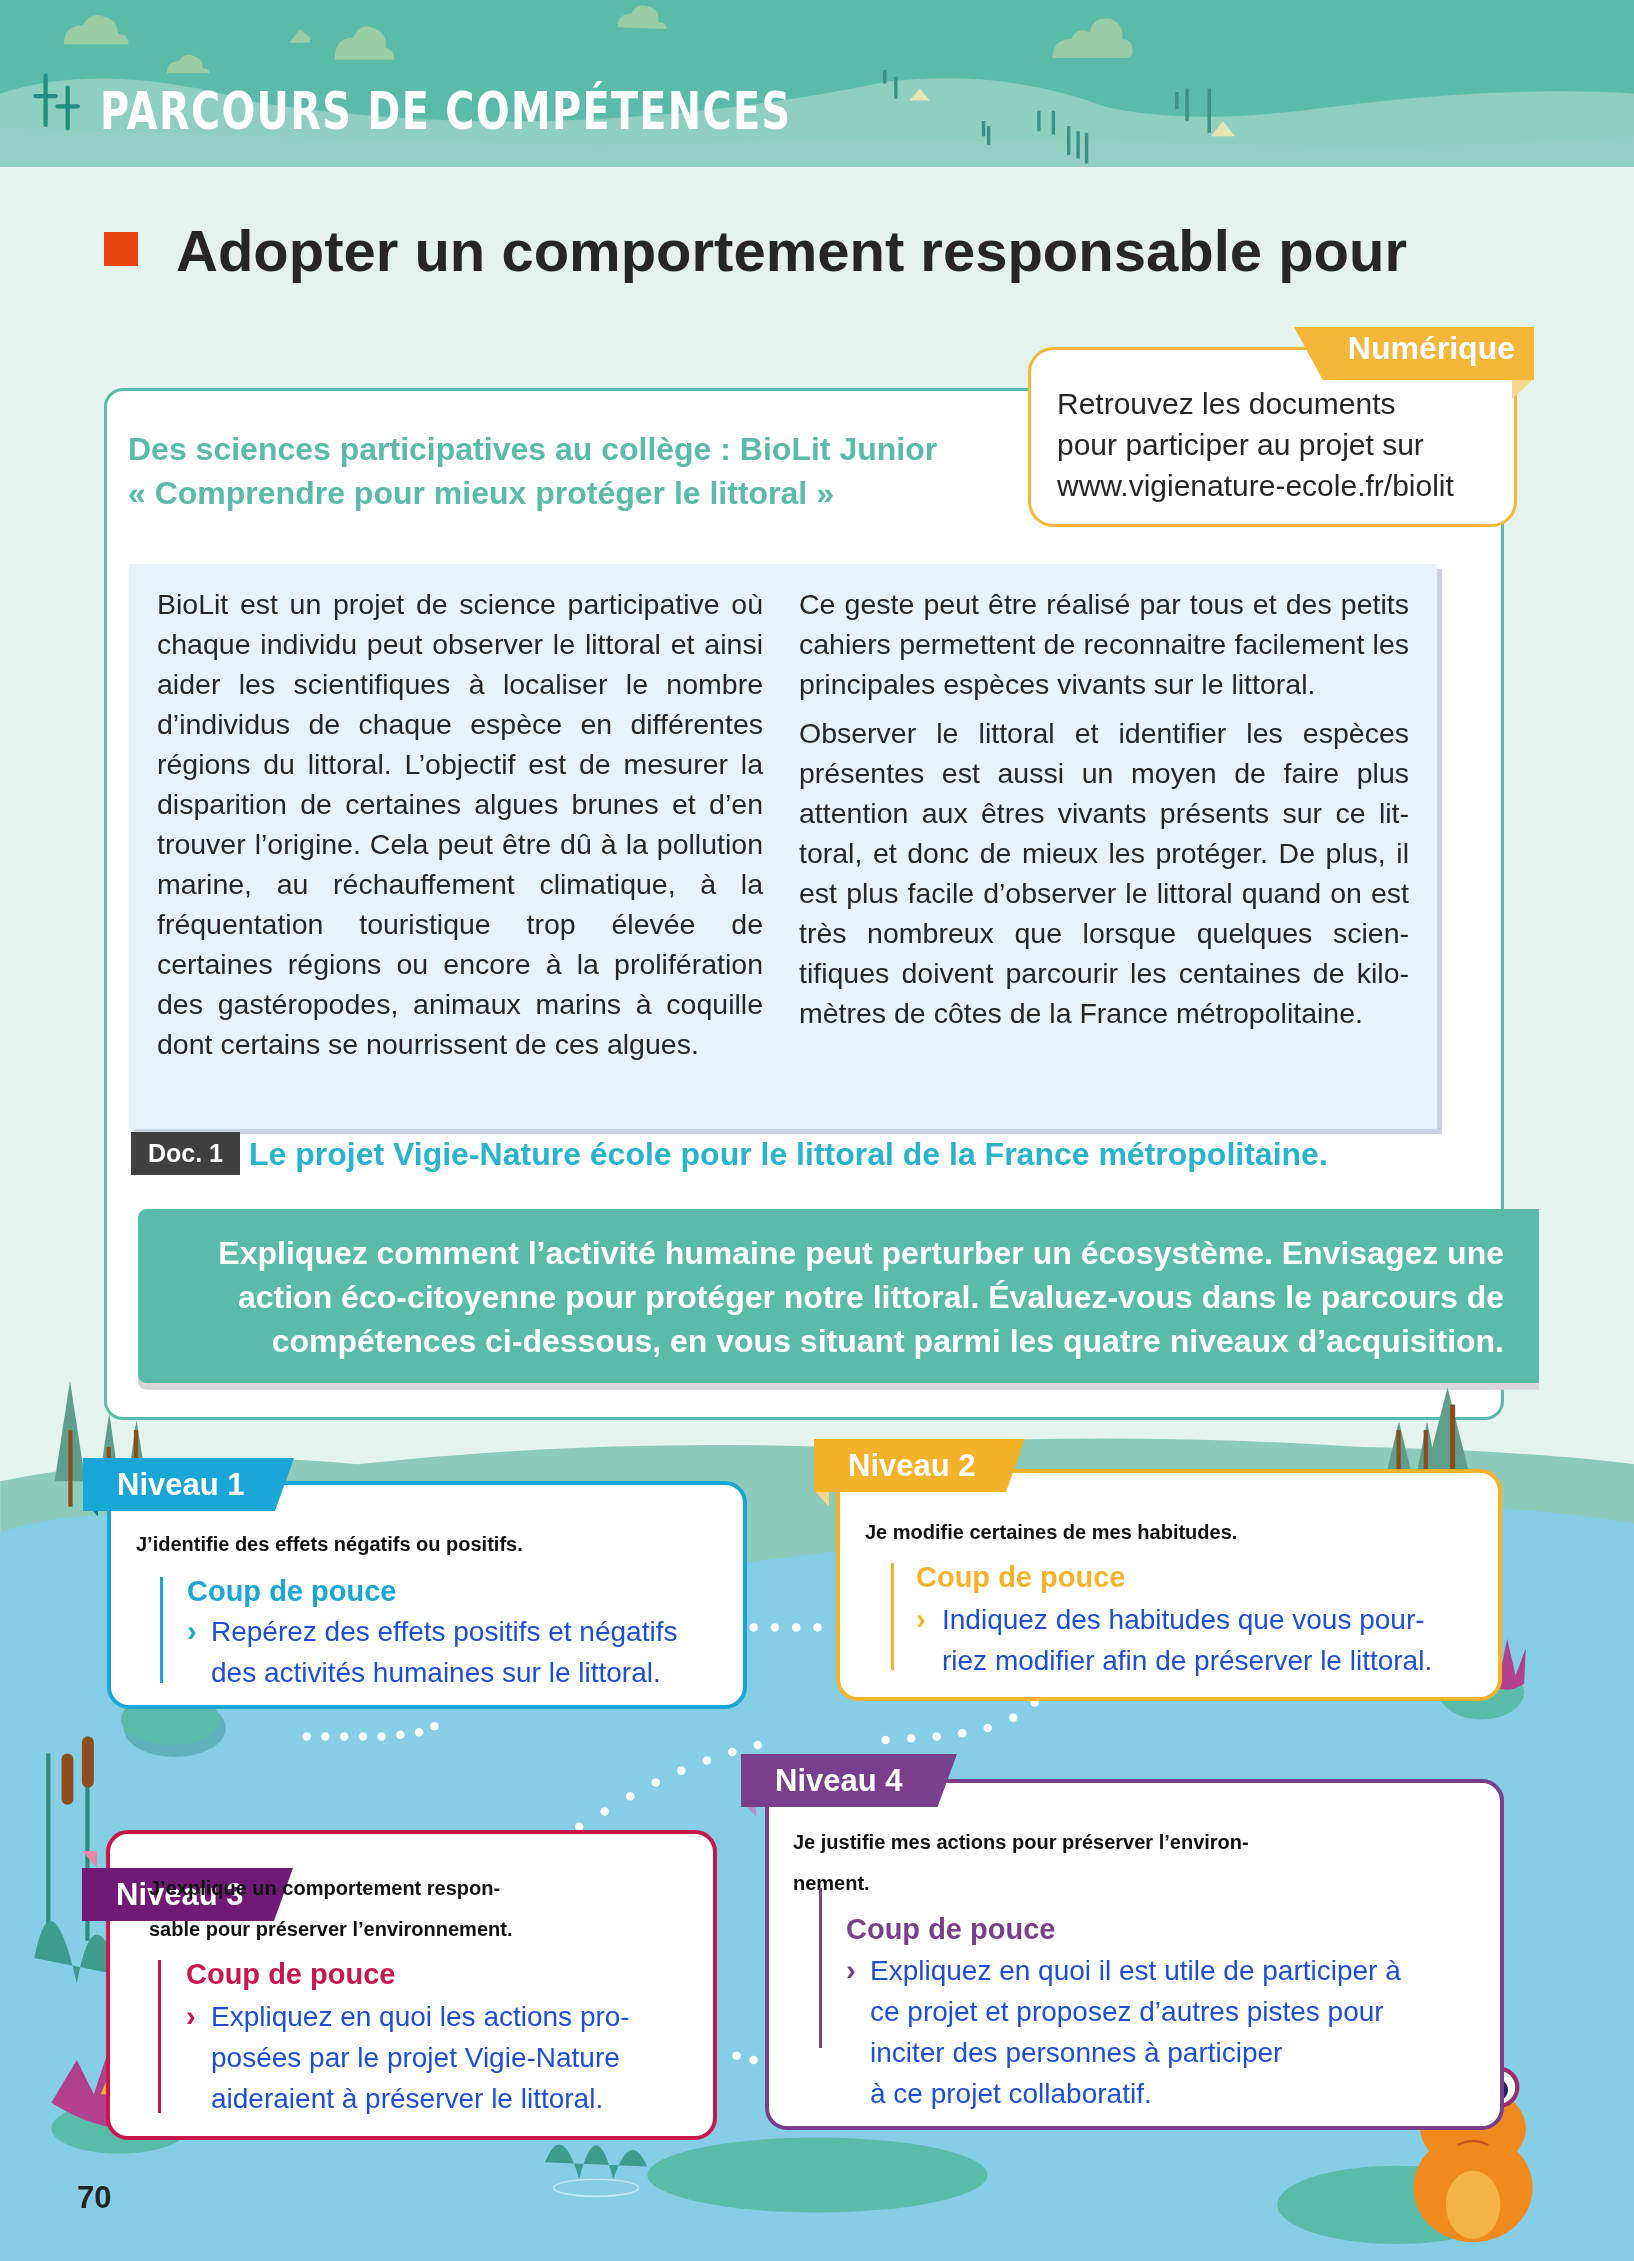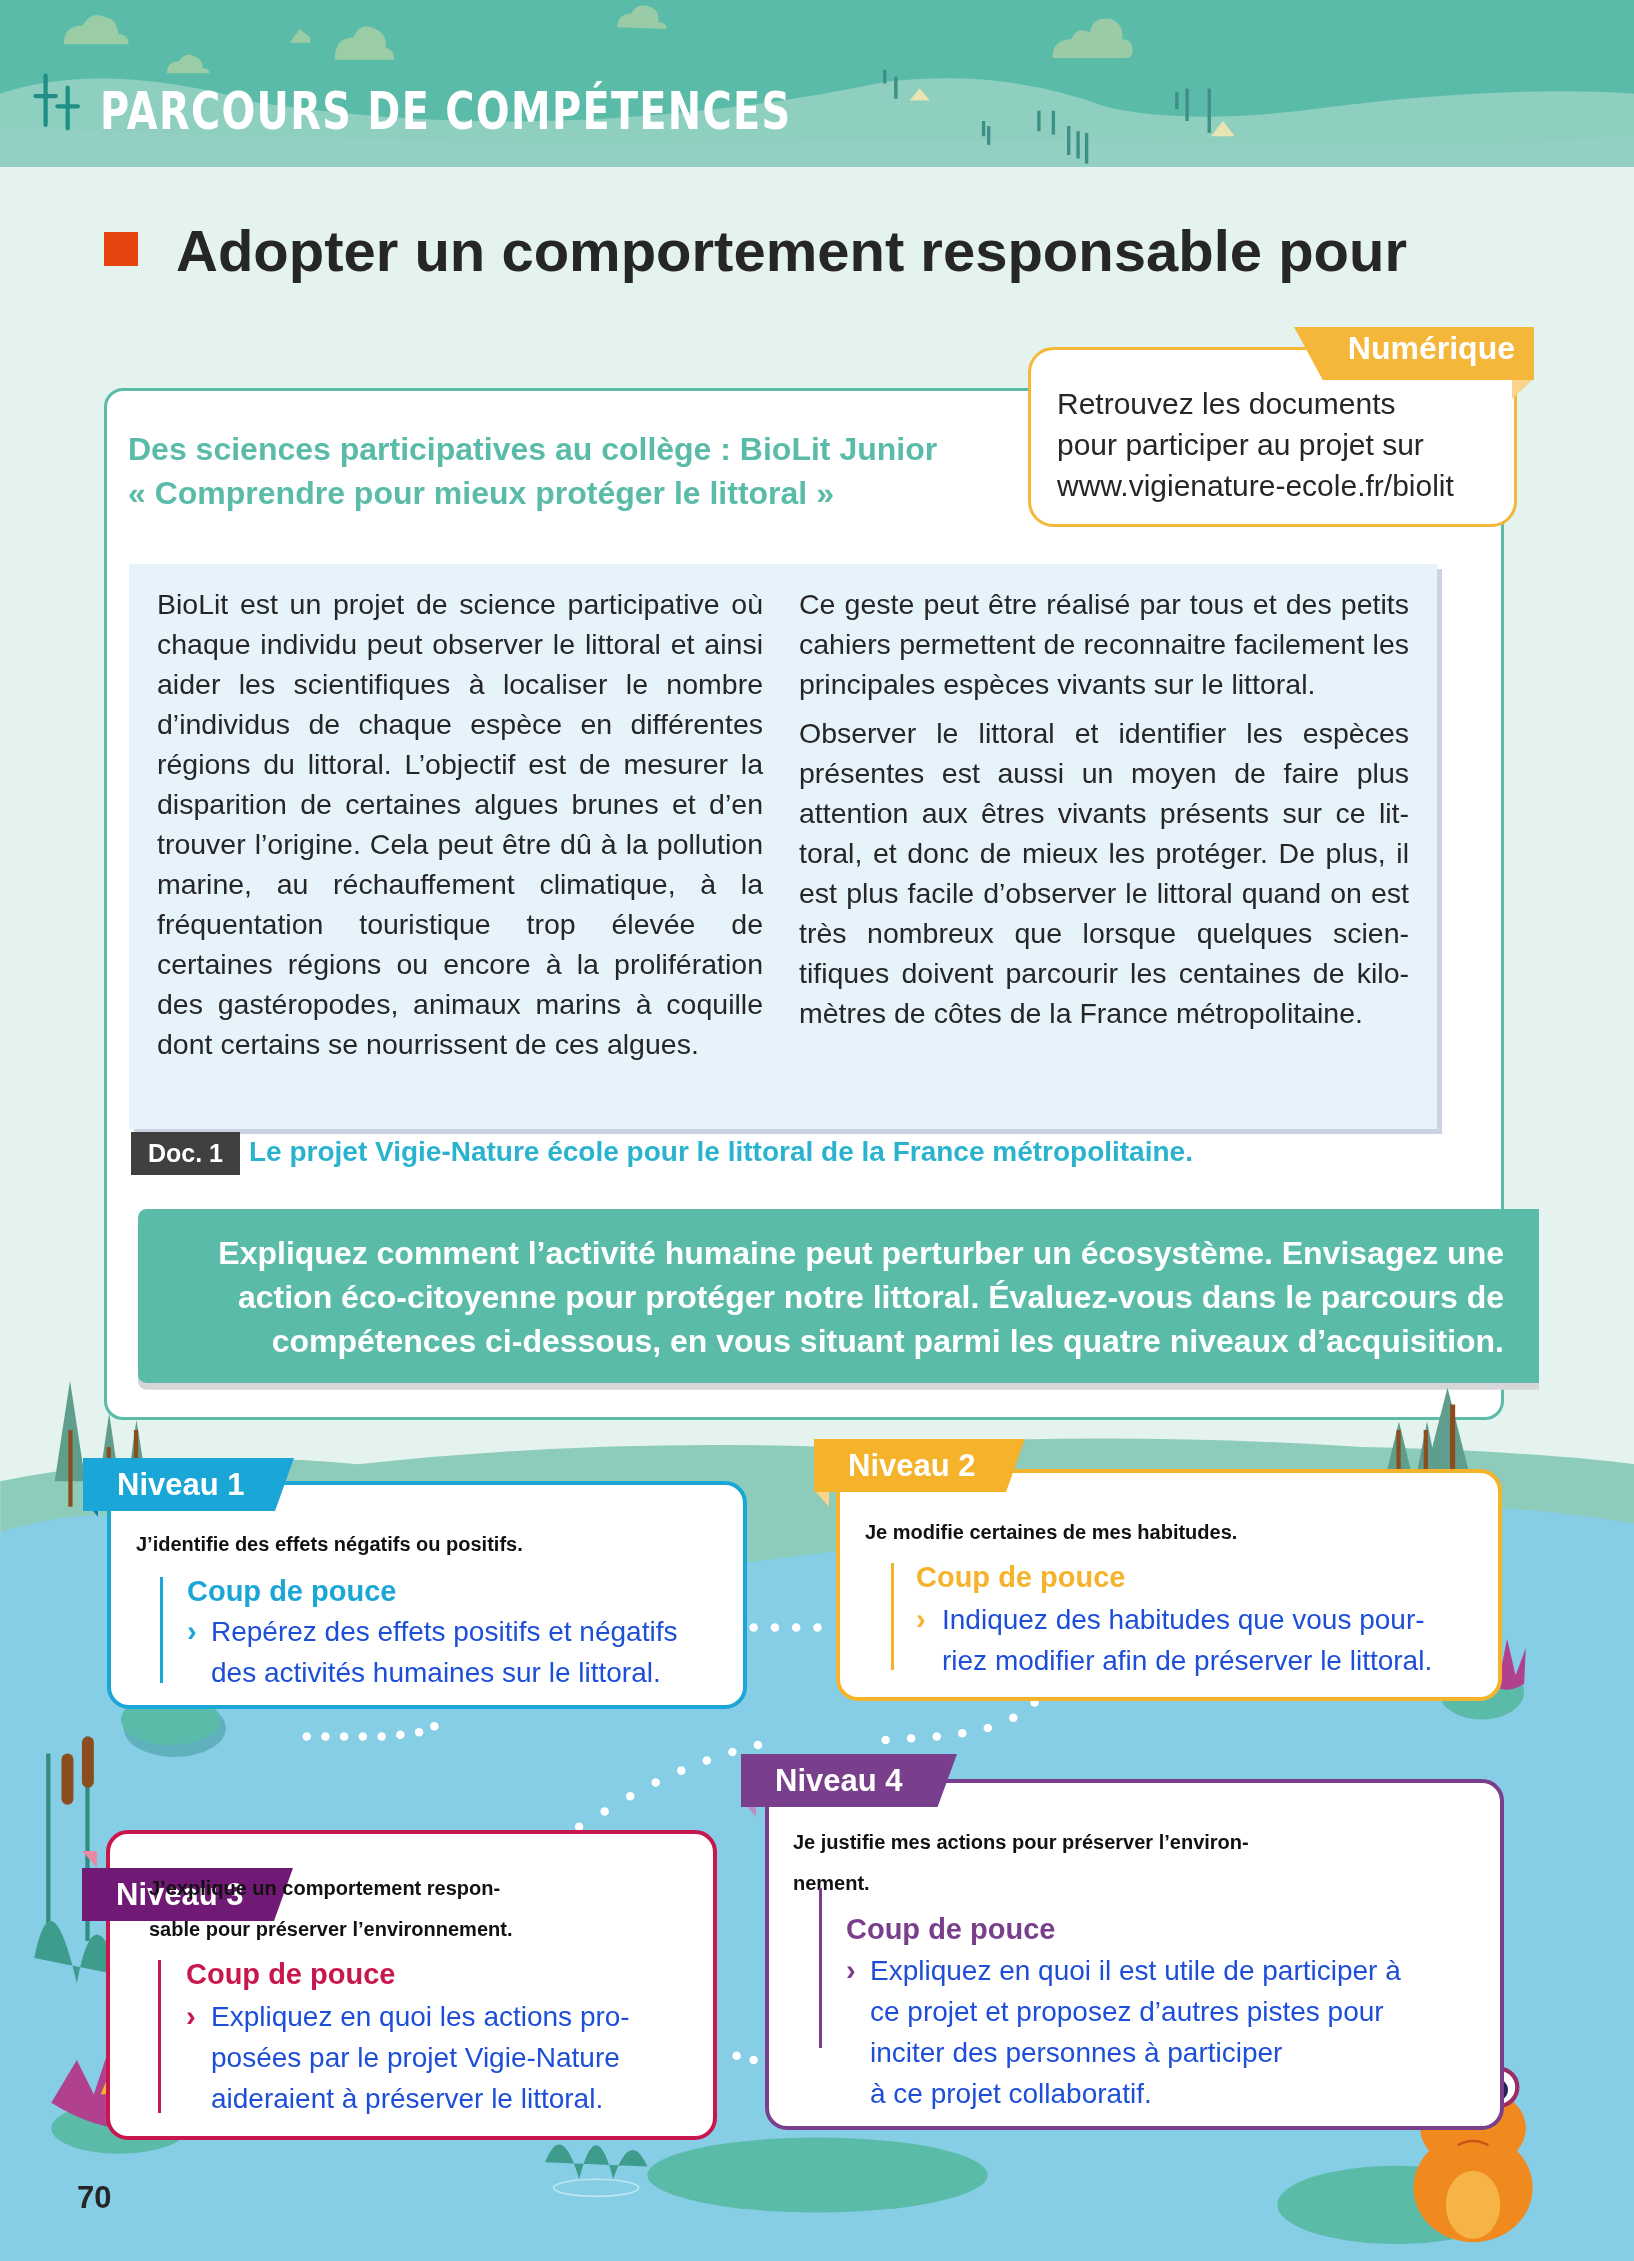--- a/index.html
+++ b/index.html
@@ -87,21 +87,21 @@
   .doc-col.left { left: 157px; width: 606px; }
   .doc-col.right { left: 799px; width: 610px; }
 
   .doc-badge {
     position: absolute; left: 131px; top: 1132px; width: 109px; height: 43px;
     background: #404040; color: #ffffff; text-align: center;
     font-family: "Liberation Sans", sans-serif; font-weight: bold; font-size: 25px; line-height: 43px;
   }
   .doc-caption {
     position: absolute; left: 249px; top: 1136px;
-    font-family: "Liberation Sans", sans-serif; font-weight: bold; font-size: 28px; color: #2ab3cf;
+    font-family: "Liberation Sans", sans-serif; font-weight: bold; font-size: 32px; color: #2ab3cf;
   }
 
   
   .task-box {
     position: absolute; left: 138px; top: 1209px; width: 1401px; height: 174px;
     background: #5bbba9; border-radius: 8.5px 0 0 8.5px;
     box-shadow: 0 6.8px 0 #d6d6d8;
   }
   .task-text {
     position: absolute; left: 167px; top: 1231px; width: 1337px; text-align: right;

